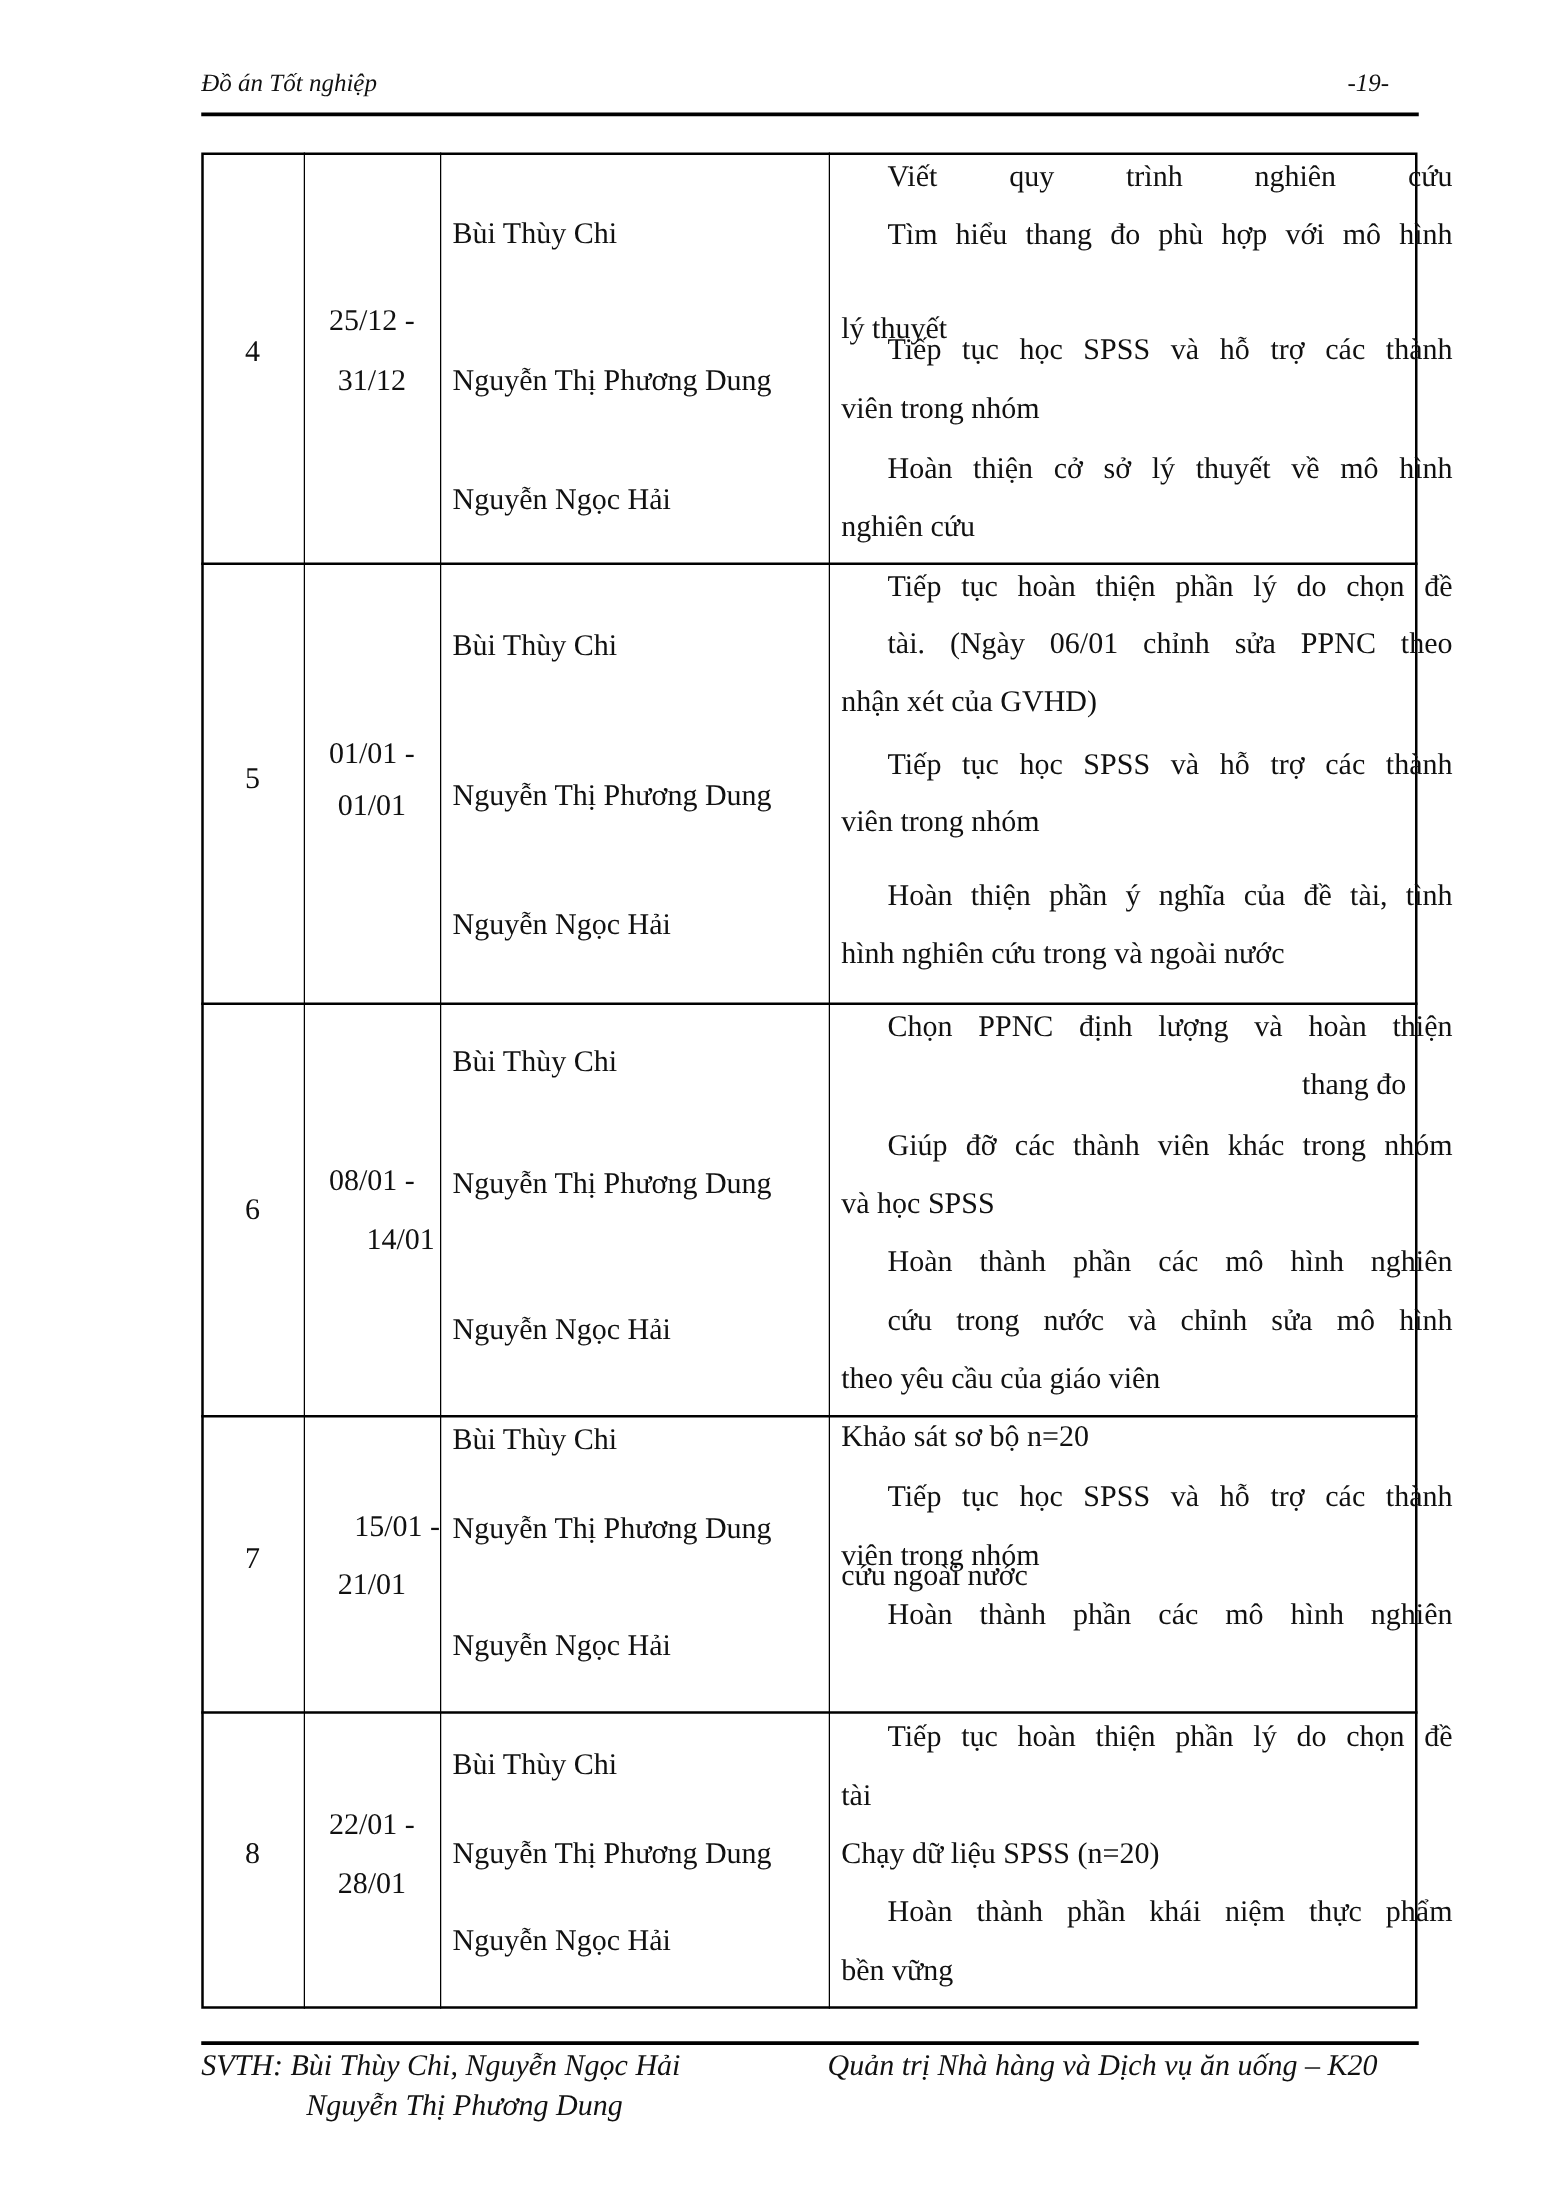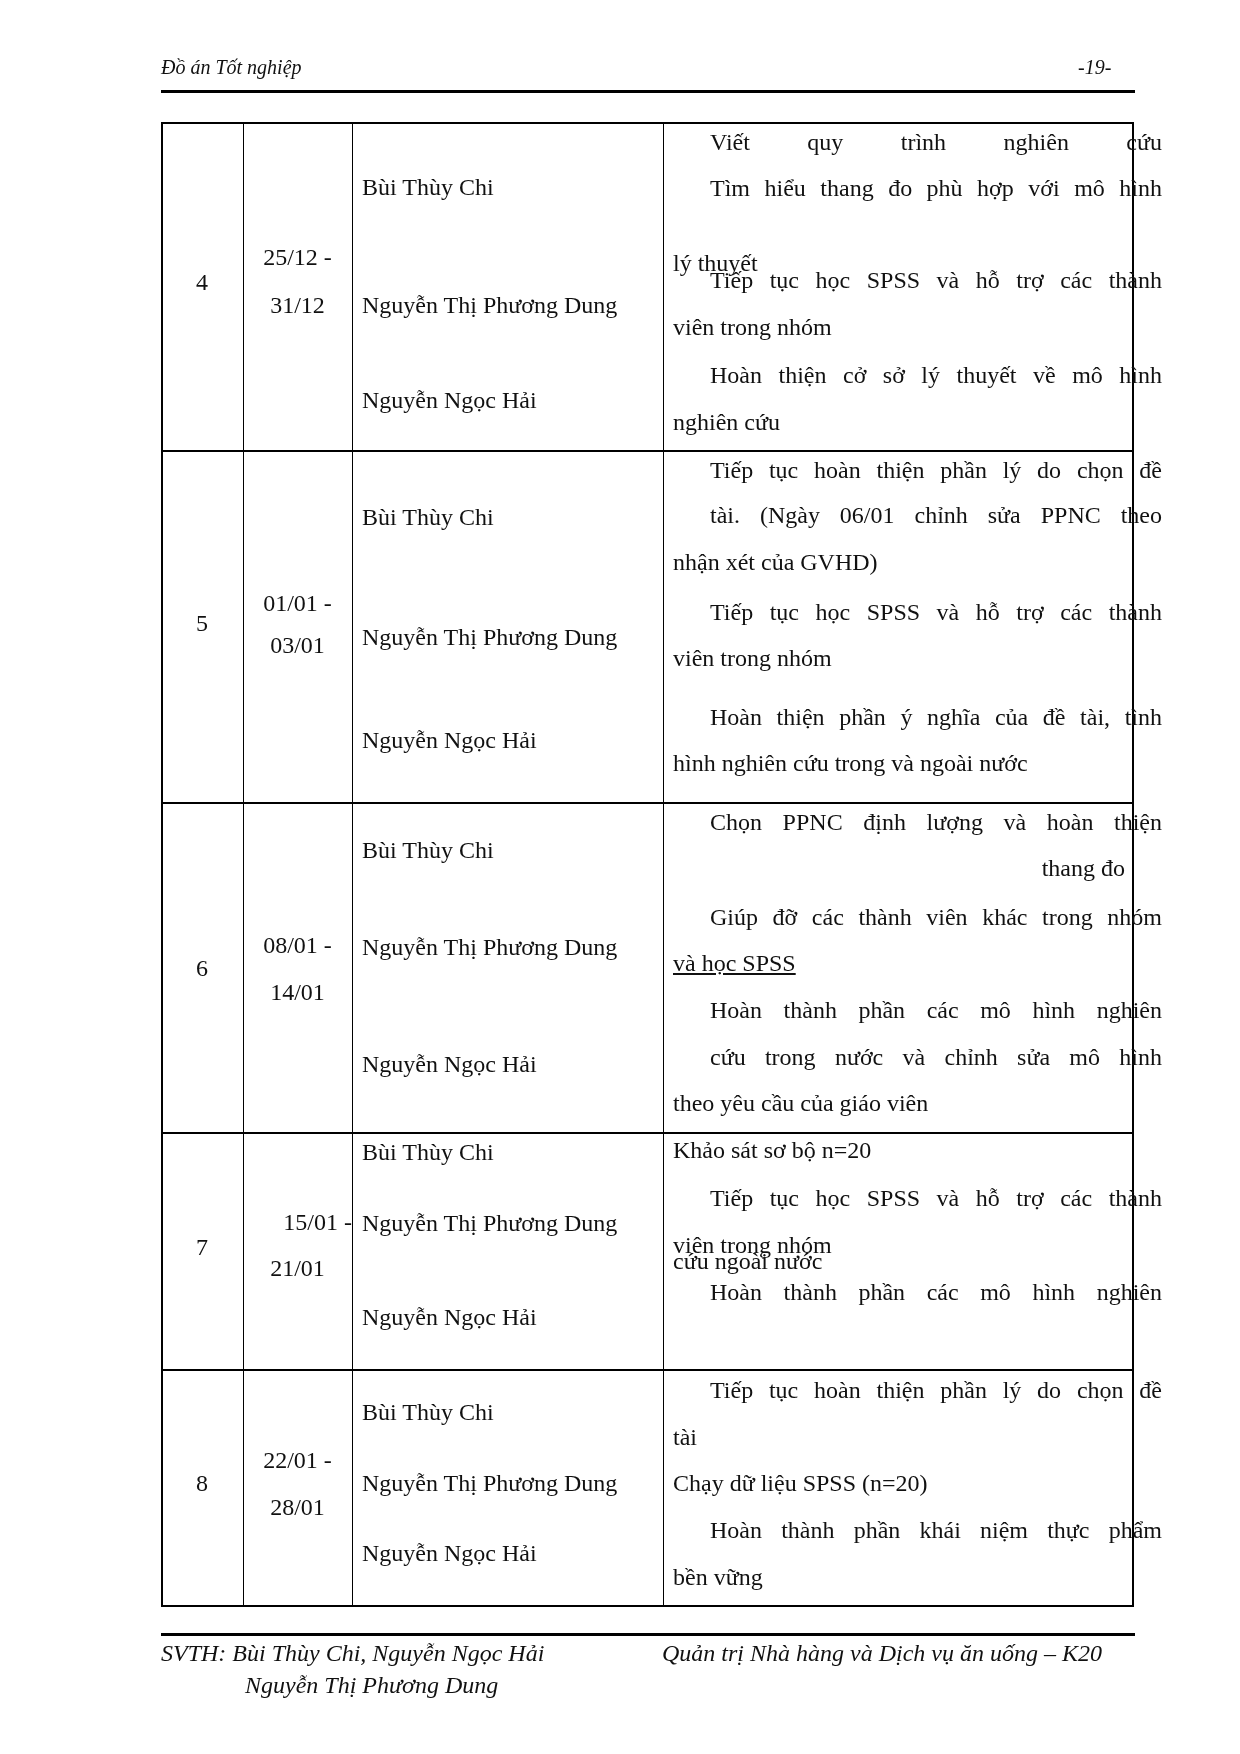--- a/index.html
+++ b/index.html
@@ -48,44 +48,44 @@
   <div class="abs cell task" style="top:221px;margin-top:28px;">lý thuyết</div>
   <div class="abs cell task just" style="top:266px;">Tiếp tục học SPSS và hỗ trợ các thành</div>
   <div class="abs cell task" style="top:313px;">viên trong nhóm</div>
   <div class="abs cell task just" style="top:361px;">Hoàn thiện cở sở lý thuyết về mô hình</div>
   <div class="abs cell task" style="top:408px;">nghiên cứu</div>
 </div>
 
 <div>
   <div class="abs cell num" style="top:609px;">5</div>
   <div class="abs cell date" style="top:589px;">01/01 -</div>
-  <div class="abs cell date" style="top:631px;">03/01</div>
+  <div class="abs cell date" style="top:631px;">01/01</div>
   <div class="abs cell name" style="top:503px;">Bùi Thùy Chi</div>
   <div class="abs cell name" style="top:623px;">Nguyễn Thị Phương Dung</div>
   <div class="abs cell name" style="top:726px;">Nguyễn Ngọc Hải</div>
   <div class="abs cell task just" style="top:456px;">Tiếp tục hoàn thiện phần lý do chọn đề</div>
   <div class="abs cell task just" style="top:501px;">tài. (Ngày 06/01 chỉnh sửa PPNC theo</div>
   <div class="abs cell task" style="top:548px;">nhận xét của GVHD)</div>
   <div class="abs cell task just" style="top:598px;">Tiếp tục học SPSS và hỗ trợ các thành</div>
   <div class="abs cell task" style="top:644px;">viên trong nhóm</div>
   <div class="abs cell task just" style="top:703px;">Hoàn thiện phần ý nghĩa của đề tài, tình</div>
   <div class="abs cell task" style="top:749px;">hình nghiên cứu trong và ngoài nước</div>
 </div>
 
 <div>
   <div class="abs cell num" style="top:954px;">6</div>
   <div class="abs cell date" style="top:931px;">08/01 -</div>
-  <div class="abs cell date" style="top:978px;">14/01</div>
+  <div class="abs cell date" style="top:978px;padding-left:23px;">14/01</div>
   <div class="abs cell name" style="top:836px;">Bùi Thùy Chi</div>
   <div class="abs cell name" style="top:933px;">Nguyễn Thị Phương Dung</div>
   <div class="abs cell name" style="top:1050px;">Nguyễn Ngọc Hải</div>
   <div class="abs cell task just" style="top:808px;">Chọn PPNC định lượng và hoàn thiện</div>
   <div class="abs cell task" style="top:854px;text-align:right;">thang đo</div>
   <div class="abs cell task just" style="top:903px;">Giúp đỡ các thành viên khác trong nhóm</div>
-  <div class="abs cell task" style="top:949px;text-decoration:underline;">và học SPSS</div>
+  <div class="abs cell task" style="top:949px;">và học SPSS</div>
   <div class="abs cell task just" style="top:996px;">Hoàn thành phần các mô hình nghiên</div>
   <div class="abs cell task just" style="top:1043px;">cứu trong nước và chỉnh sửa mô hình</div>
   <div class="abs cell task" style="top:1089px;">theo yêu cầu của giáo viên</div>
 </div>
 
 <div>
   <div class="abs cell num" style="top:1233px;">7</div>
   <div class="abs cell date" style="top:1208px;text-align:right;">15/01 -</div>
   <div class="abs cell date" style="top:1254px;">21/01</div>
   <div class="abs cell name" style="top:1138px;">Bùi Thùy Chi</div>

